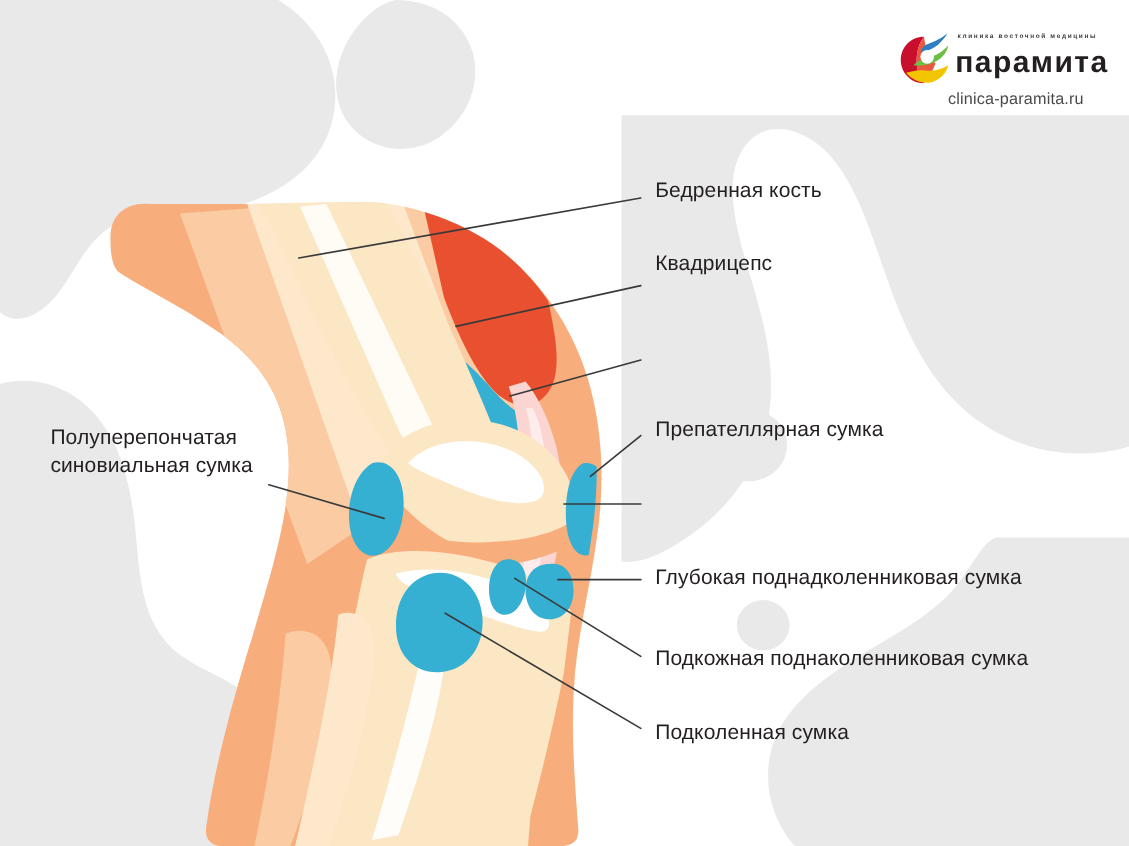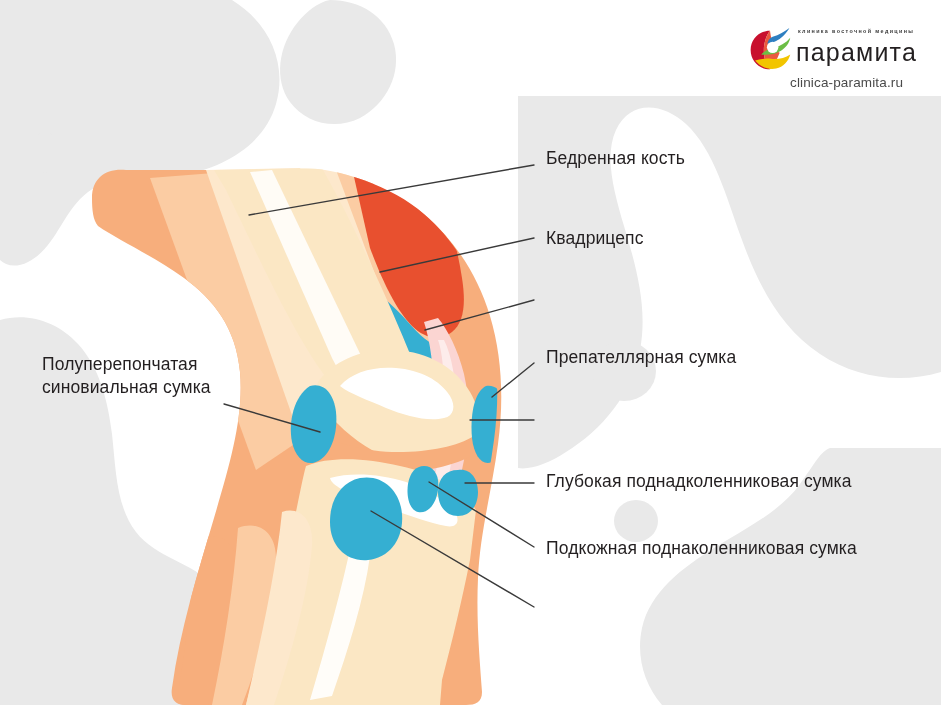--- a/index.html
+++ b/index.html
@@ -56,21 +56,21 @@
     left: 0px;
     top: 4px;
     width: 44px;
     height: 44px;
   }
   #logo-word {
     position: absolute;
     left: 48px;
     top: 16px;
     font-size: 25px;
-    font-weight: 400;
+    font-weight: 700;
     color: #231f20;
     letter-spacing: 1.2px;
     line-height: 1;
   }
   #logo-tagline {
     position: absolute;
     left: 50px;
     top: 5px;
     font-size: 5.4px;
     font-weight: 700;
@@ -211,24 +211,25 @@
       <line x1="534" y1="420" x2="470" y2="420"></line>
       <line x1="534" y1="483" x2="465" y2="483"></line>
       <line x1="534" y1="547" x2="429" y2="482"></line>
       <line x1="534" y1="607" x2="371" y2="511"></line>
       <line x1="224" y1="404" x2="320" y2="432"></line>
     </g>
   </svg>
 
   <div class="labels-layer">
     <div class="label" style="left:546px; top:147px;">Бедренная кость</div>
-    <div class="label" style="left:546px; top:227px;">Квадрицепс</div>
+    <div class="label" style="left:546px; top:208px;">Квадрицепс</div>
     <div class="label" style="left:546px; top:346px;text-align:right;">Препателлярная сумка</div>
     <div class="label" style="left:546px; top:470px;">Глубокая поднадколенниковая сумка</div>
     <div class="label" style="left:546px; top:537px;">Подкожная поднаколенниковая сумка</div>
+    <div class="label" style="left:546px; top:599px;">Подколенная сумка</div>
     <div class="label left-label" style="left:42px; top:353px;">Полуперепончатая синовиальная сумка</div>
   </div>
 
   <div id="logo-block">
     <svg id="logo-mark" viewBox="0 0 100 100">
       <path d="M50 6 C25 6 6 26 6 50 C6 74 25 94 50 94 C42 84 36 70 36 52 C36 32 42 16 50 6 Z" fill="#C8102E"></path>
       <path d="M50 6 C42 16 36 32 36 52 C36 70 42 84 50 94 C58 84 66 72 72 56 C62 52 54 36 50 6 Z" fill="#E8472A" opacity="0.9"></path>
       <path d="M16 74 C28 88 46 96 64 92 C80 88 92 76 96 60 C84 68 68 72 52 70 C38 68 26 72 16 74 Z" fill="#F2C500"></path>
       <path d="M30 60 C44 62 60 60 74 52 C86 45 94 34 96 22 C86 34 72 42 56 46 C44 49 35 54 30 60 Z" fill="#6CBE45"></path>
       <path d="M44 36 C56 34 70 28 80 18 C88 10 92 4 94 0 C84 8 70 16 56 20 C48 23 45 30 44 36 Z" fill="#2E7FC1"></path>

